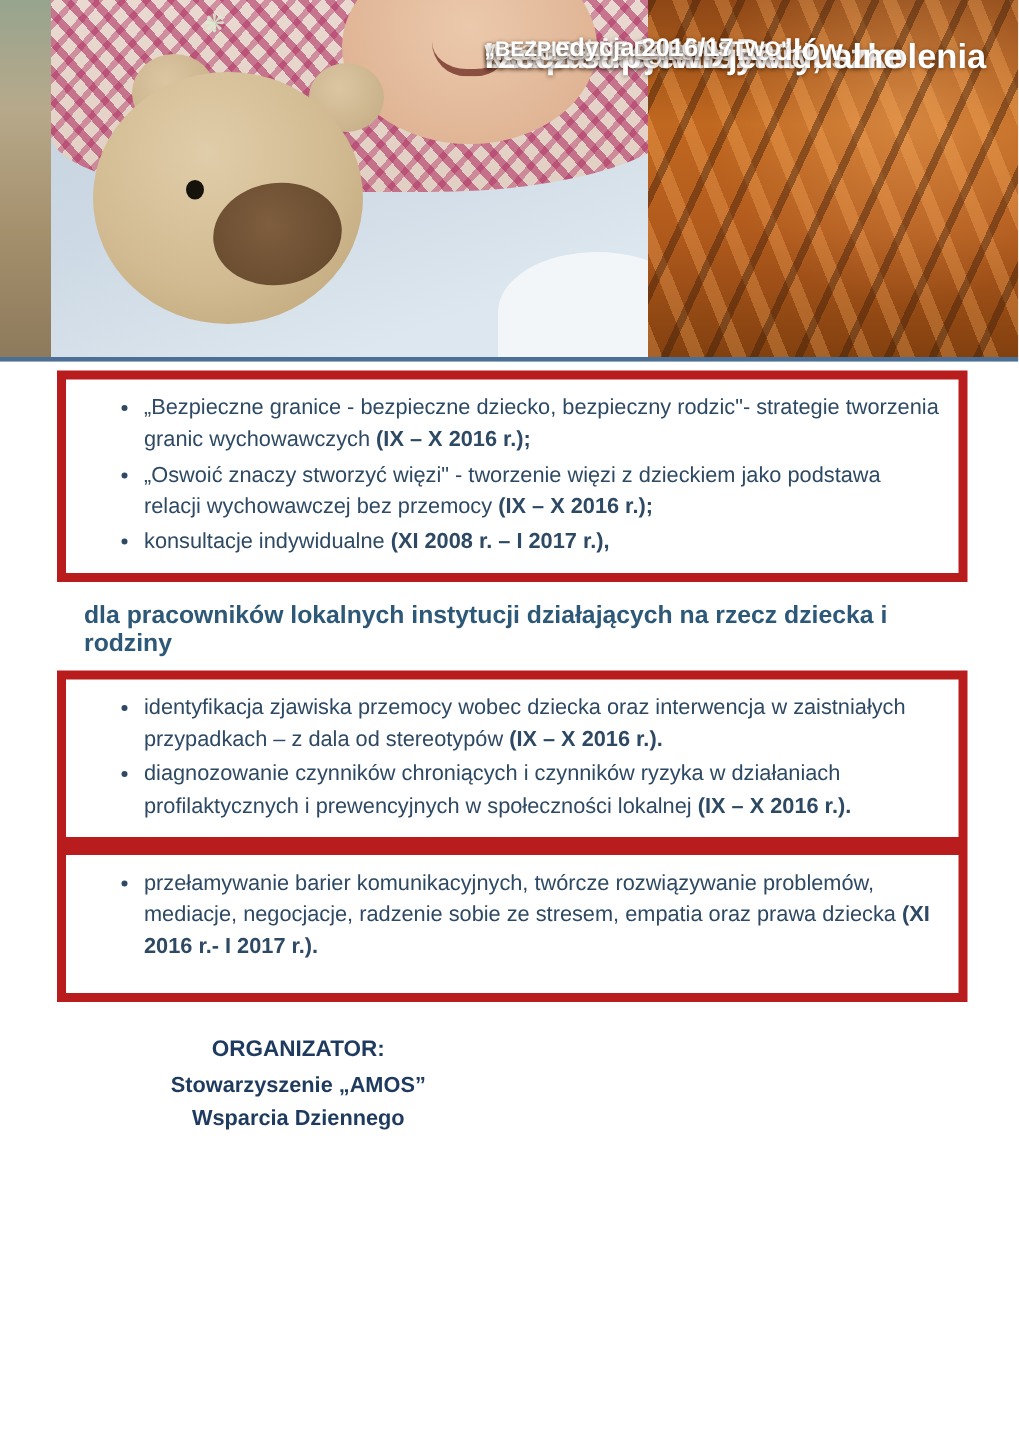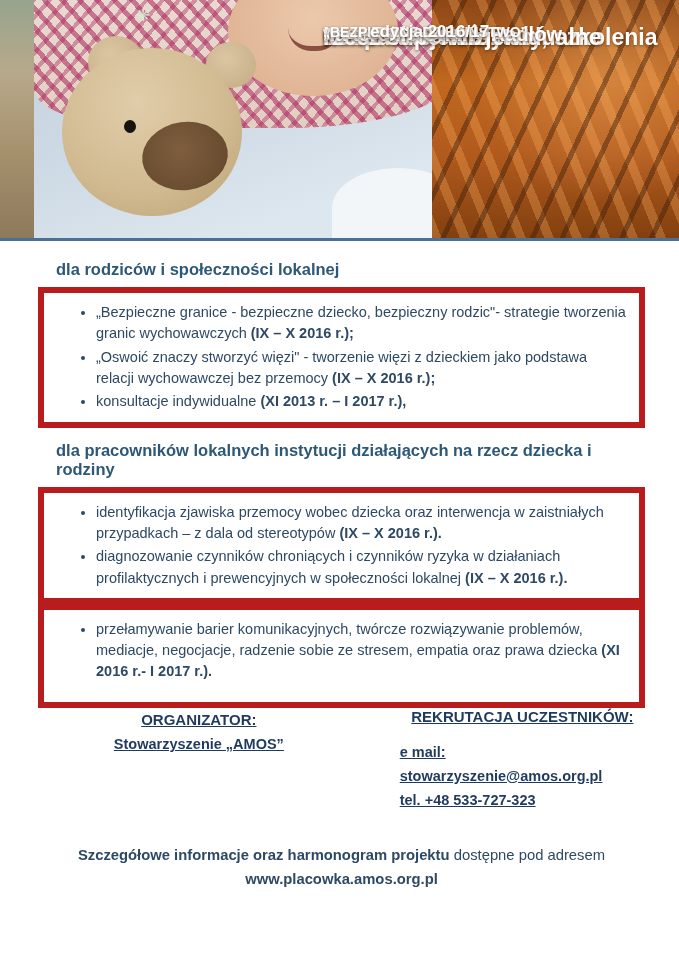--- a/index.html
+++ b/index.html
@@ -50,21 +50,21 @@
 
   
   .content{padding:6px 34px 0 38px;color:#2e4964;}
   .section-heading{color:#2d5877;font-weight:bold;font-size:16.5px;margin:13px 0 8px 18px;}
   .section-box{border:6px solid #b91c1c;padding:7px 12px 7px 0;}
   .section-box ul{margin:0;padding-left:52px;font-size:14.5px;line-height:1.47;}
   .section-box li{margin:2px 0;}
   .section-box b{font-weight:bold;}
   .section-box.last{padding-bottom:17px;}
 
-  .org-row{display:flex;margin-top:0;color:#1f3a5f;font-weight:bold;font-size:14.5px;text-decoration:underline;}
+  .org-row{display:flex;margin-top:20px;color:#1f3a5f;font-weight:bold;font-size:14.5px;}
   .org-col{width:53%;text-align:center;line-height:1.55;}
   .org-title{margin-bottom:2px;font-size:15px;}
   .rec-col{width:47%;padding-left:40px;box-sizing:border-box;}
   .rec-title{text-align:center;font-size:15px;margin:0 0 16px 0;}
   .rec-line{line-height:1.65;font-size:14.5px;}
 
   .info{margin-top:30px;text-align:center;font-size:14.8px;line-height:1.65;color:#2e4964;}
 </style>
 </head>
 <body>
@@ -91,26 +91,25 @@
       <div class="pt-a">rzecz superwizje</div>
       <div class="pt-b">na terenie Gminy Radłów</div>
       <div class="pt-c">w ramach programu-</div>
       <div class="pt-d">„BEZPIECZNE DZIECIŃSTWO”</div>
       <div class="pt-e">edycja 2016/17</div>
     </div>
   </div>
 
   <div class="content">
 
-    <div class="section-heading">dla rodziców i społeczności lokalnej</div>
     <div class="section-box">
       <ul>
         <li><span>„Bezpieczne granice - bezpieczne dziecko, bezpieczny rodzic"- strategie tworzenia granic wychowawczych </span><b>(IX – X 2016 r.);</b><span></span></li>
         <li><span>„Oswoić znaczy stworzyć więzi" - tworzenie więzi z dzieckiem jako podstawa relacji wychowawczej bez przemocy </span><b>(IX – X 2016 r.);</b><span></span></li>
-        <li><span>konsultacje indywidualne </span><b>(XI 2013 r. –  I 2017 r.),</b><span></span></li>
+        <li><span>konsultacje indywidualne </span><b>(XI 2008 r. –  I 2017 r.),</b><span></span></li>
       </ul>
     </div>
 
     <div class="section-heading">dla pracowników lokalnych instytucji działających na rzecz dziecka i rodziny</div>
     <div class="section-box">
       <ul>
         <li><span>identyfikacja zjawiska przemocy wobec dziecka oraz interwencja w zaistniałych przypadkach –  z dala od stereotypów </span><b>(IX – X 2016 r.).</b><span></span></li>
         <li><span>diagnozowanie czynników chroniących i czynników ryzyka w działaniach profilaktycznych i prewencyjnych w społeczności lokalnej </span><b>(IX – X 2016 r.).</b><span></span></li>
       </ul>
     </div>
@@ -118,26 +117,21 @@
     <div class="section-box last">
       <ul>
         <li><span>przełamywanie barier komunikacyjnych, twórcze rozwiązywanie problemów, mediacje, negocjacje,  radzenie sobie ze stresem, empatia oraz prawa dziecka </span><b>(XI 2016 r.- I 2017 r.).</b><span></span></li>
       </ul>
     </div>
 
     <div class="org-row">
       <div class="org-col">
         <div class="org-title">ORGANIZATOR:</div>
         <div>Stowarzyszenie „AMOS”</div>
-      </div>
-      <div class="rec-col">
-        <div class="rec-title">REKRUTACJA UCZESTNIKÓW:</div>
-        <div class="rec-line">e mail: stowarzyszenie@amos.org.pl</div>
-        <div class="rec-line">tel. +48 533-727-323</div>
+        <div>Wsparcia Dziennego</div>
       </div>
     </div>
 
     <div class="info">
-      <div><b>Szczegółowe informacje oraz harmonogram projektu</b><span> dostępne pod adresem </span><b>www.placowka.amos.org.pl</b></div>
     </div>
 
   </div>
 </div>
 
 </body></html>

